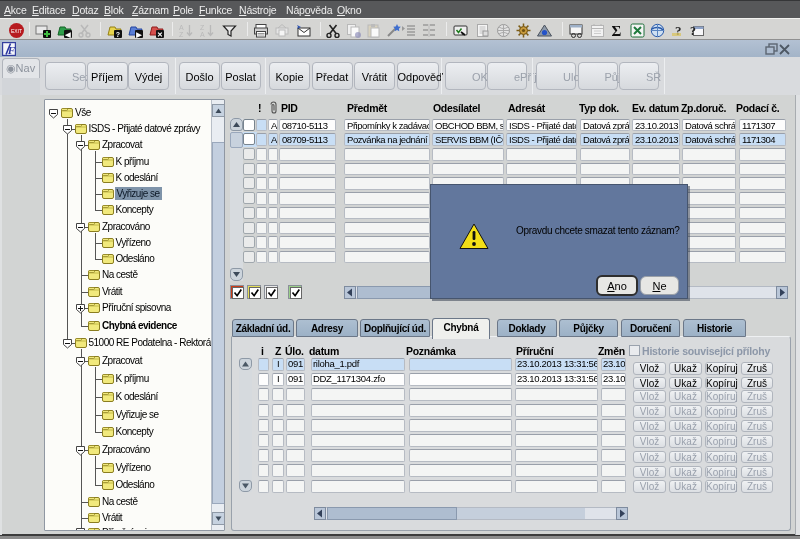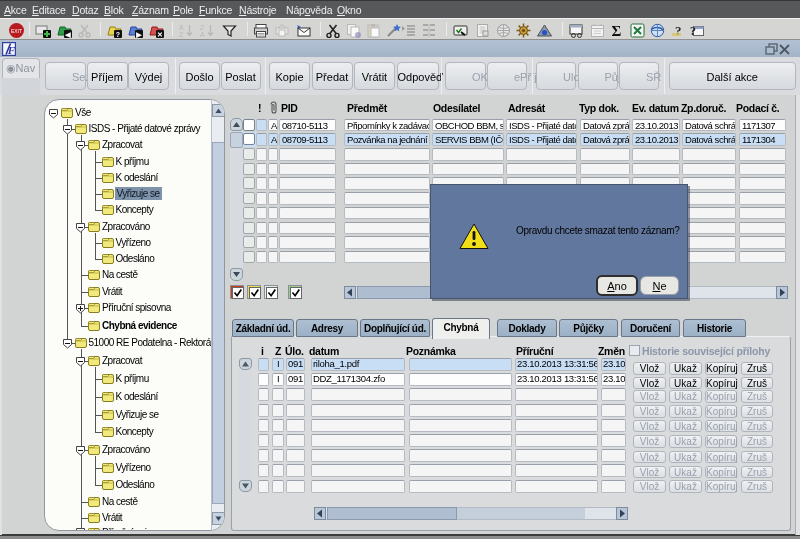--- a/index.html
+++ b/index.html
@@ -219,29 +219,28 @@
 <span class="pbtn" style="left:220.5px;width:40px"><span class="tx">Poslat</span></span>
 <span class="pbtn" style="left:269px;width:41px"><span class="tx">Kopie</span></span>
 <span class="pbtn" style="left:311.5px;width:41px"><span class="tx">Předat</span></span>
 <span class="pbtn" style="left:354px;width:41px"><span class="tx">Vrátit</span></span>
 <span class="pbtn" style="left:396.5px;width:42px"><span class="tx">Odpověď</span></span>
 <span class="pbtn dis" style="left:445px;width:41px"><span class="tx">OK</span></span>
 <span class="pbtn dis" style="left:487px;width:40px"><span class="tx">ePříjem</span></span>
 <span class="pbtn dis" style="left:536px;width:40px"><span class="tx">Uložit</span></span>
 <span class="pbtn dis" style="left:577.5px;width:40px"><span class="tx">Půjčit</span></span>
 <span class="pbtn dis" style="left:619px;width:40px"><span class="tx">SŘ</span></span>
-<span class="pbtn" style="left:669px;width:126.5px"><span class="tx">Další akce</span></span>
 <span class="bsep" style="left:174.5px"></span>
 <span class="bsep" style="left:264.5px"></span>
 <span class="bsep" style="left:441px"></span>
 <span class="bsep" style="left:532px"></span>
 <span class="bsep" style="left:664px"></span>
 </div>
 <div class="ab" style="left:0;top:95px;width:800px;height:444px;background:#d2d4d3;"></div>
-<div class="ab" style="left:44px;top:99px;width:181px;height:432px;background:#fcfcf9;border:1px solid #8f97a2;border-radius:15px;overflow:hidden;font-size:10px;letter-spacing:-0.5px;padding-left:44px;">
+<div class="ab" style="left:44px;top:99px;width:181px;height:432px;background:#fcfcf9;border:1px solid #8f97a2;border-radius:1px;overflow:hidden;font-size:10px;letter-spacing:-0.5px;padding-left:44px;">
 <span class="ab" style="left:22px;top:19px;width:1px;height:224px;background:#555;"></span>
 <span class="ab" style="left:35.5px;top:35px;width:1px;height:191px;background:#555;"></span>
 <span class="ab" style="left:35.5px;top:249px;width:1px;height:183.5px;background:#555;"></span>
 <span class="ab" style="left:49.5px;top:51px;width:1px;height:59px;background:#555;"></span>
 <span class="ab" style="left:49.5px;top:133px;width:1px;height:26px;background:#555;"></span>
 <span class="ab" style="left:49.5px;top:267px;width:1px;height:65px;background:#555;"></span>
 <span class="ab" style="left:49.5px;top:356px;width:1px;height:29px;background:#555;"></span>
 <span class="ab" style="left:3.0px;top:7.5px"><svg width="11" height="11">
         <path d="M1.5 1.5 h8 v5 l-4 3.5 -4-3.5 z" fill="#fff" stroke="#444"></path>
         <path d="M3 5.5 h5" stroke="#111"></path>

